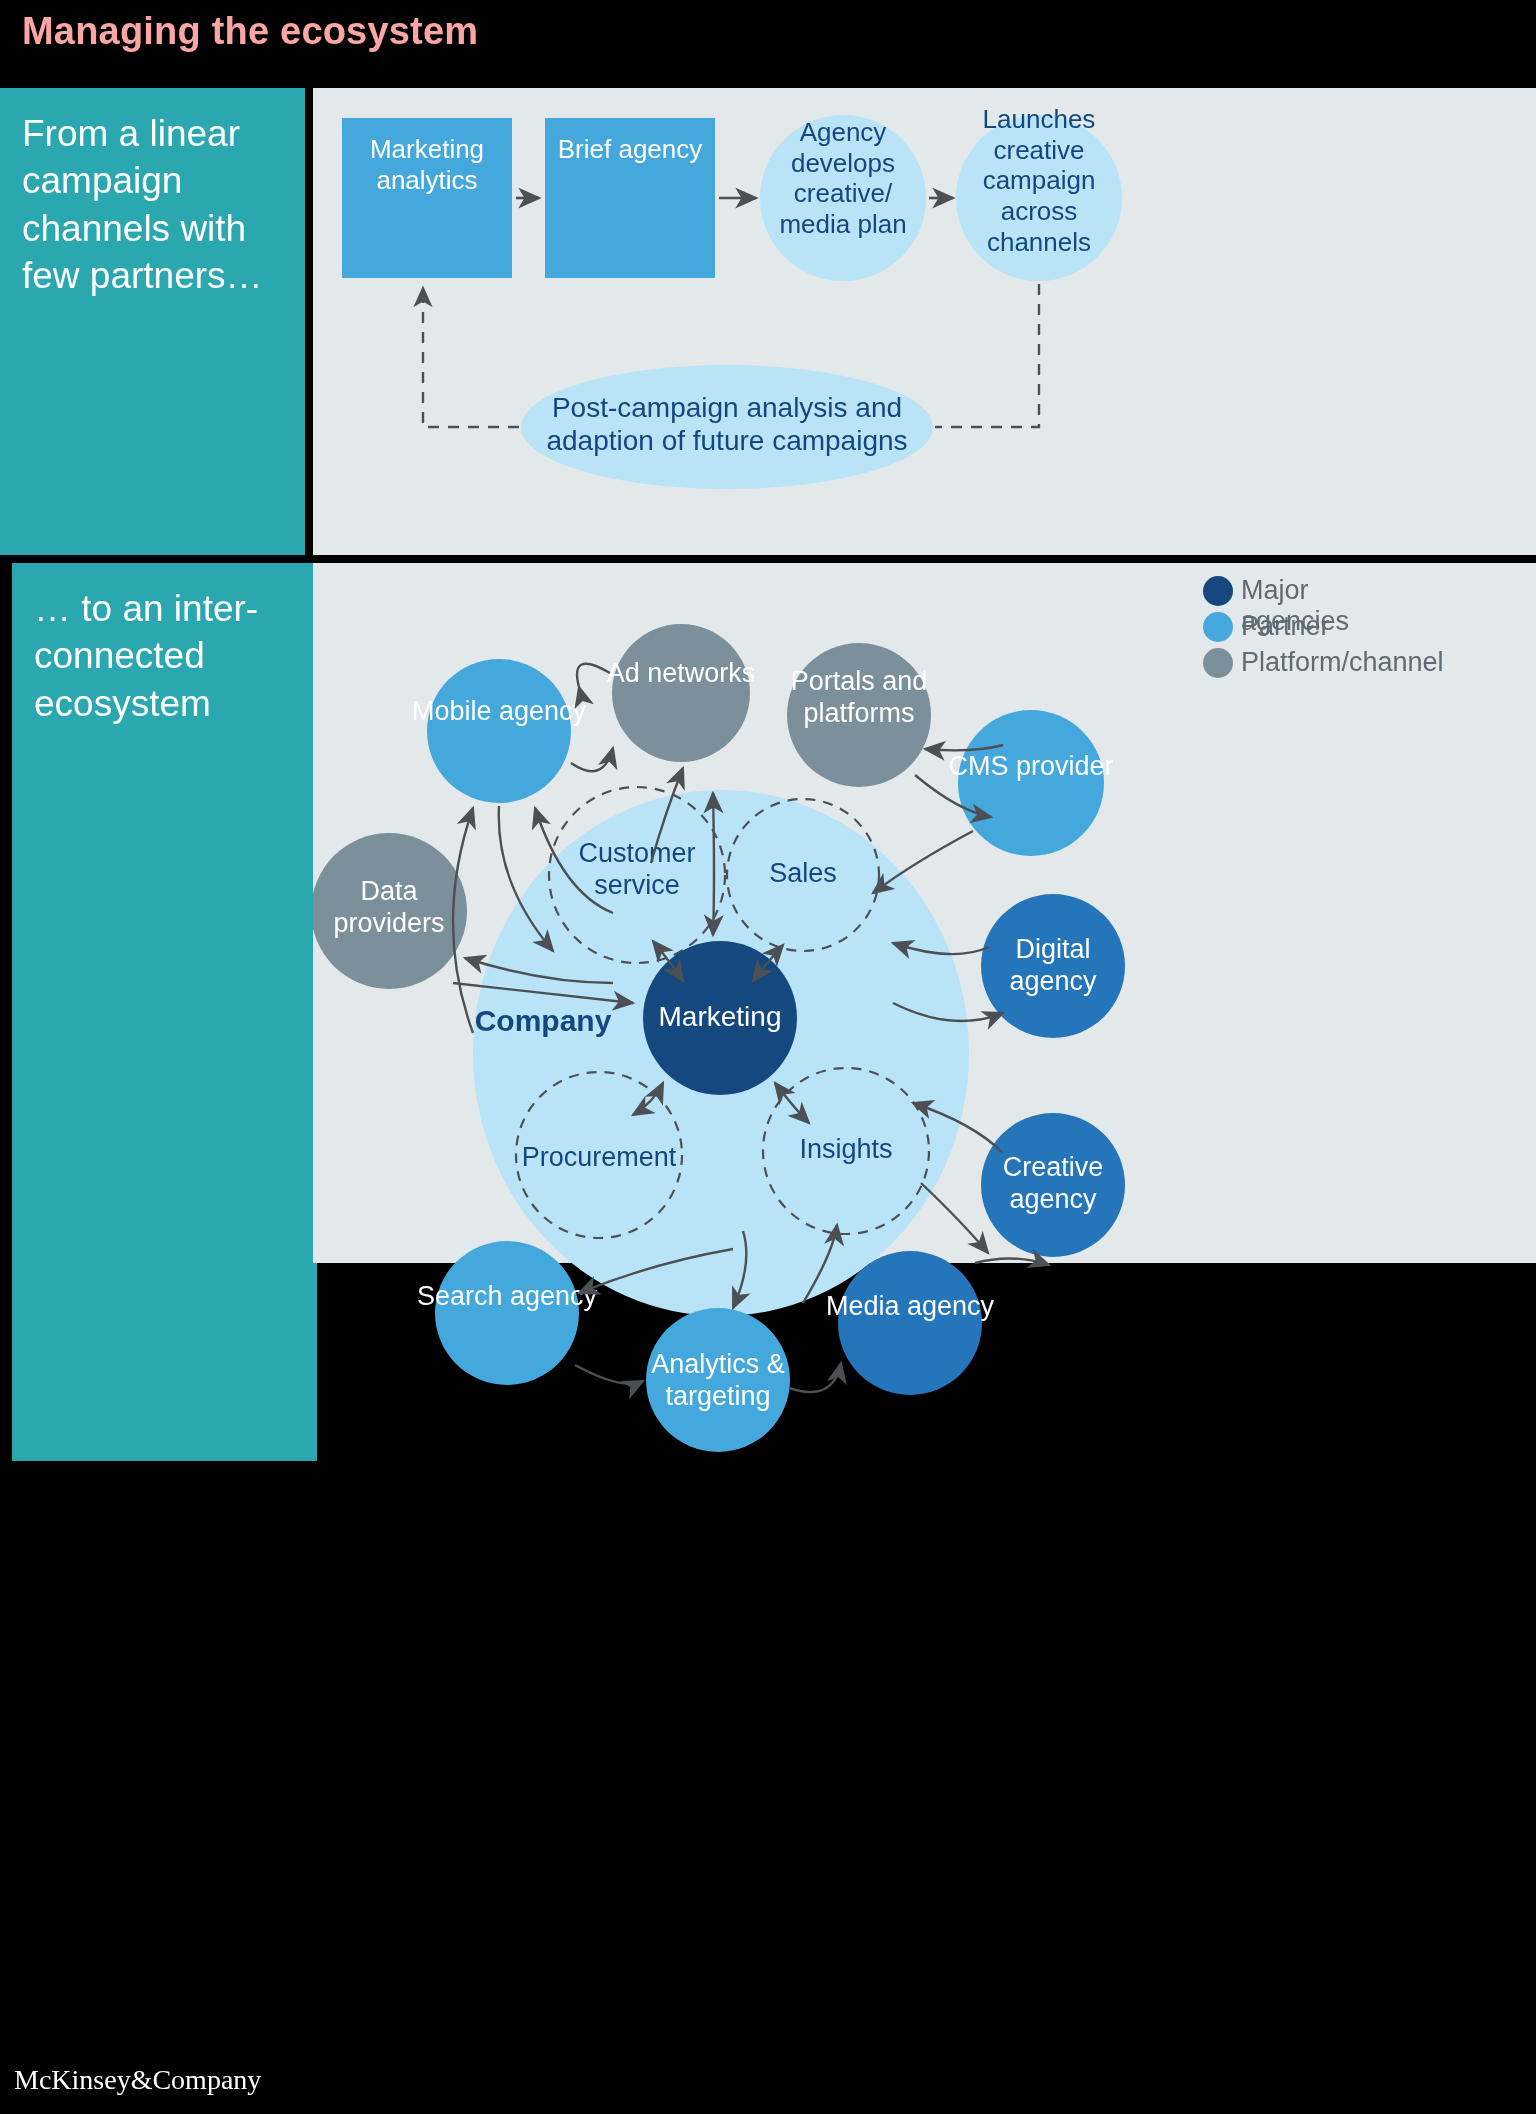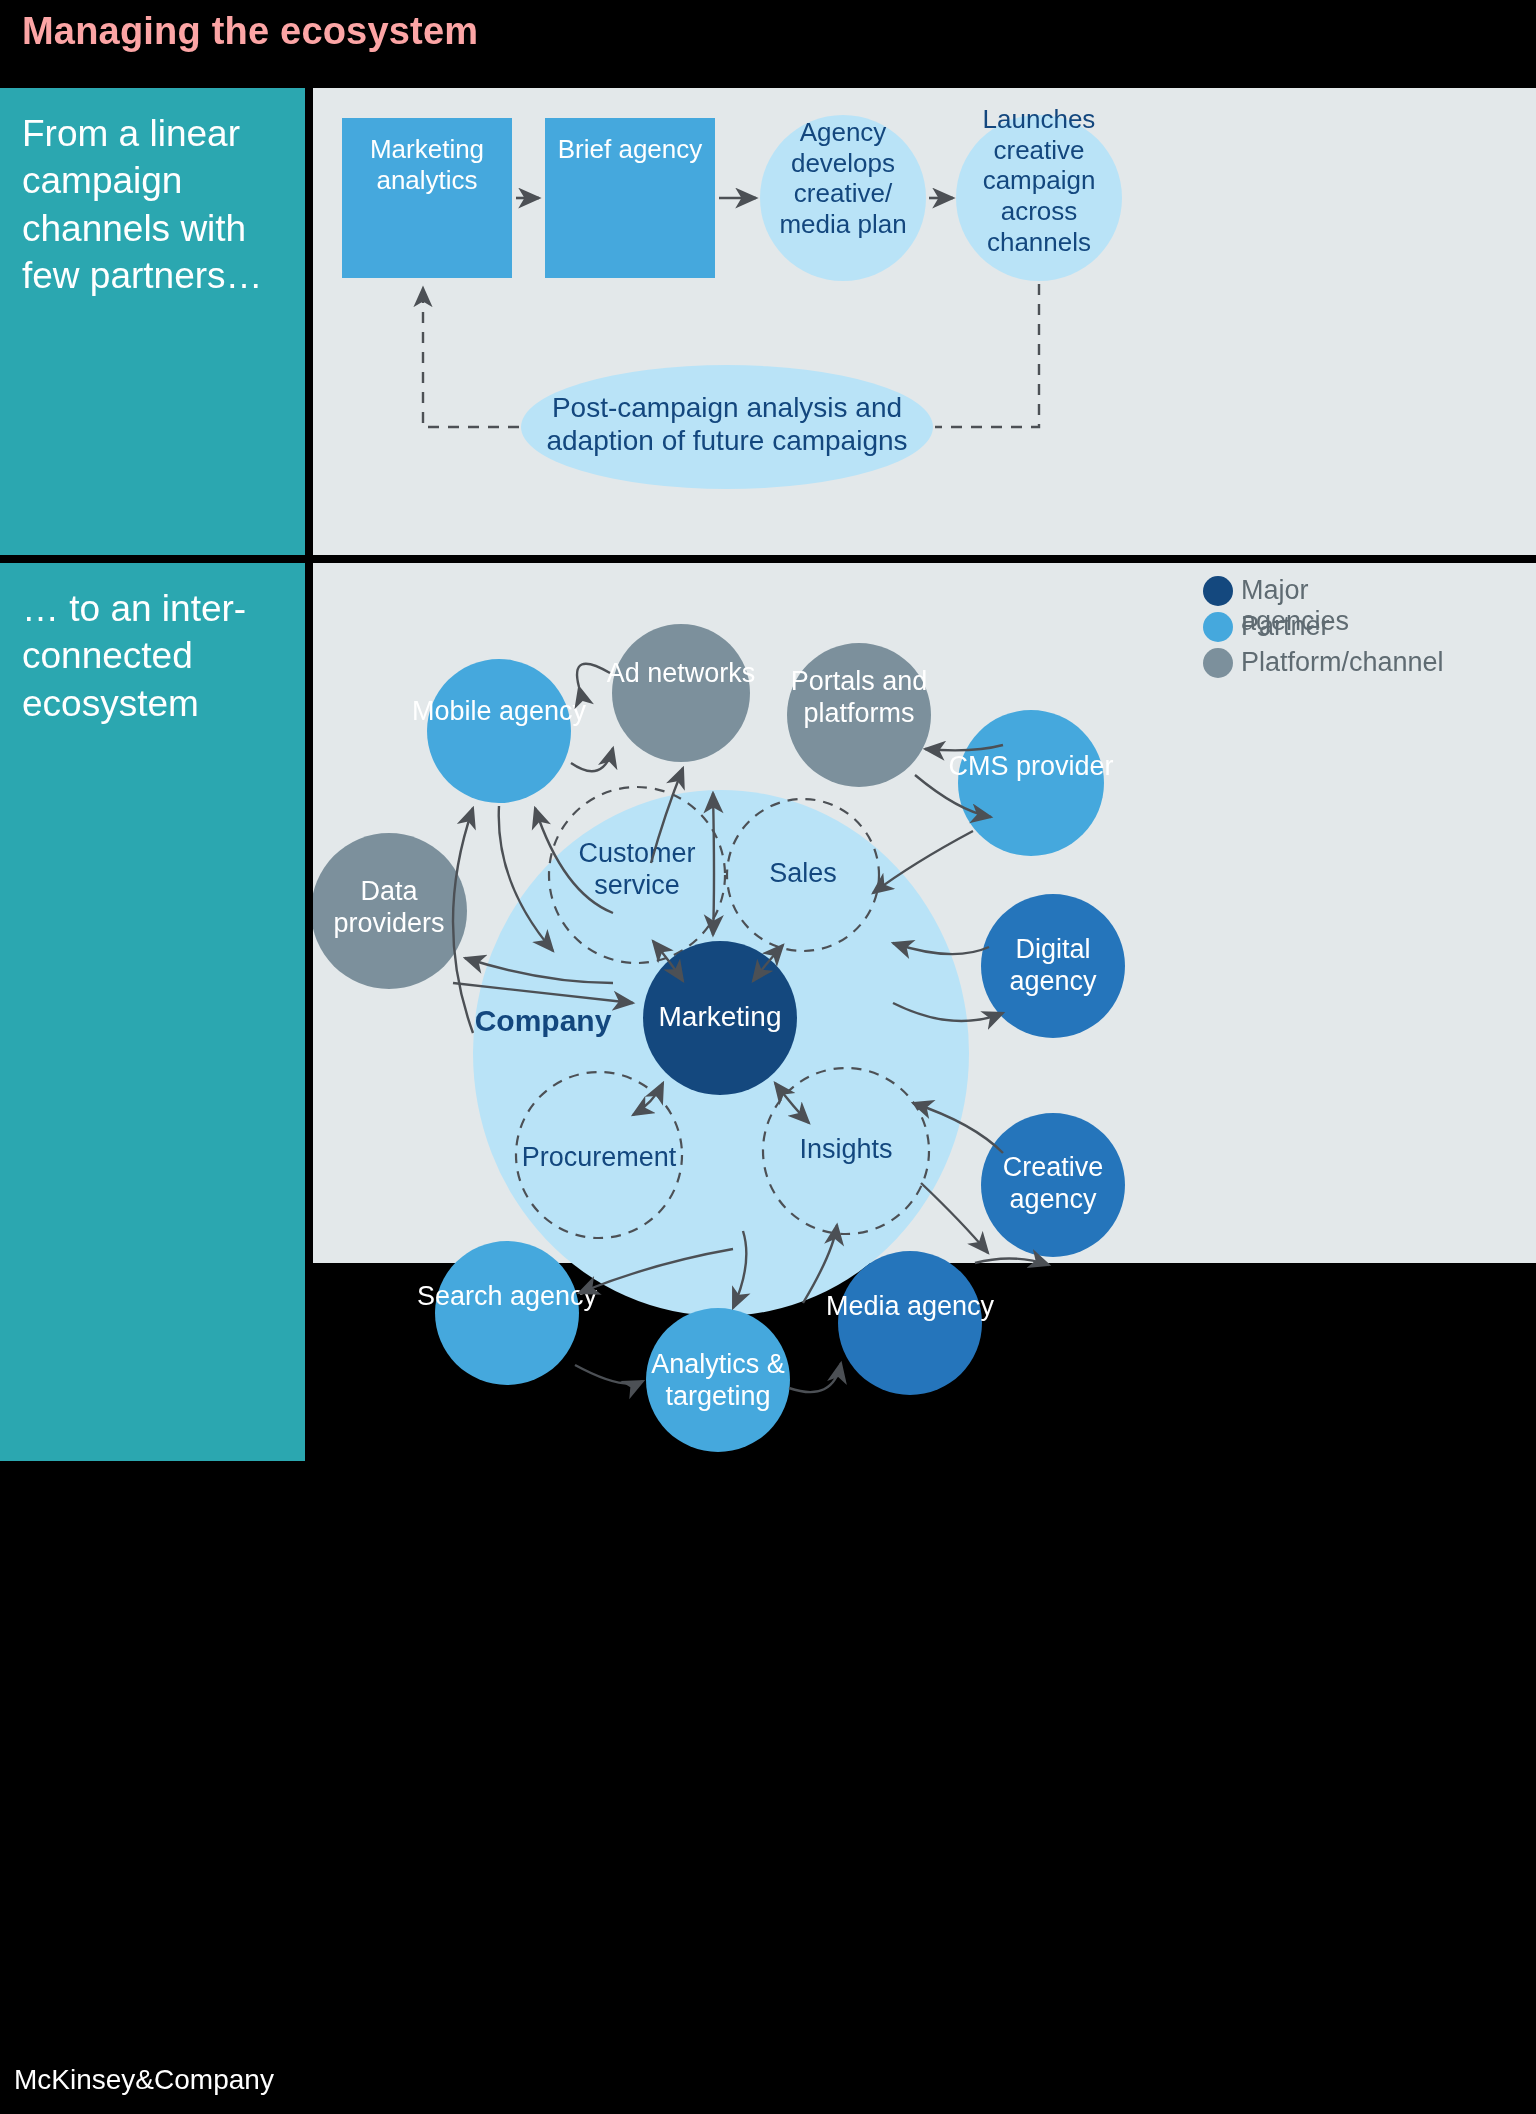--- a/index.html
+++ b/index.html
@@ -7,21 +7,21 @@
   .page{position:relative;width:1536px;height:2114px;background:#000;}
 
   .title-bar{position:absolute;left:0;top:0;width:1536px;height:85px;background:#000;}
   .title-bar .t{position:absolute;left:22px;top:10px;font-size:38px;font-weight:bold;color:#fca5a5;letter-spacing:.2px;}
 
   .panel{position:absolute;background:#e3e8ea;}
   .side{position:absolute;background:#2ba7b0;}
   .side .txt{position:absolute;left:22px;right:14px;top:22px;color:#fff;font-size:37px;line-height:1.28;}
 
   .footer{position:absolute;left:0;bottom:0;width:1536px;height:90px;background:#000;}
-  .footer .brand{position:absolute;left:14px;bottom:18px;color:#fff;font-family:Liberation Sans, sans-serif;font-size:28px;}
+  .footer .brand{position:absolute;left:14px;bottom:18px;color:#fff;font-family:Liberation Serif, serif;font-size:28px;}
 
   svg{display:block;}
   .nodeLabel{font-family:"Liberation Sans",sans-serif;text-anchor:middle;dominant-baseline:middle;}
   .lw{fill:#ffffff;}
   .ld{fill:#13477e;}
   .legend-txt{font-family:"Liberation Sans",sans-serif;font-size:27px;fill:#5f6b72;dominant-baseline:middle;}
 </style>
 </head>
 <body>
 
@@ -71,21 +71,21 @@
         <ellipse cx="414" cy="339" rx="206" ry="62" fill="#b9e3f7"></ellipse>
         <text class="nodeLabel ld" x="414" y="322" font-size="28"><tspan x="414" dy="0">Post-campaign analysis and</tspan><tspan x="414" dy="33.04px">adaption of future campaigns</tspan></text>
       </g>
 
       <path d="M726 196 L726 339 L622 339" fill="none" stroke="#4c5055" stroke-width="2.4" stroke-dasharray="11 9"></path>
 
       <path d="M206 339 L110 339 L110 200" fill="none" stroke="#4c5055" stroke-width="2.4" stroke-dasharray="11 9" marker-end="url(#arrS)"></path>
     </svg>
   </div>
 
-  <div class="side" style="left:0;top:563px;width:305px;height:898px;">
+  <div class="side" style="left:12px;top:563px;width:305px;height:898px;">
     <div class="txt">… to an inter-connected ecosystem</div>
   </div>
 
   <div class="panel" style="left:313px;top:563px;width:1223px;height:700px;">
     <svg width="1223" height="898" viewBox="0 0 1223 898">
       <defs>
         <marker id="ah" markerWidth="11" markerHeight="11" refX="8.5" refY="4.2" orient="auto">
           <path d="M0,0 L9.5,4.2 L0,8.4 L2.6,4.2 z" fill="#4c5055"></path>
         </marker>
         <marker id="ahs" markerWidth="11" markerHeight="11" refX="1" refY="4.2" orient="auto">

